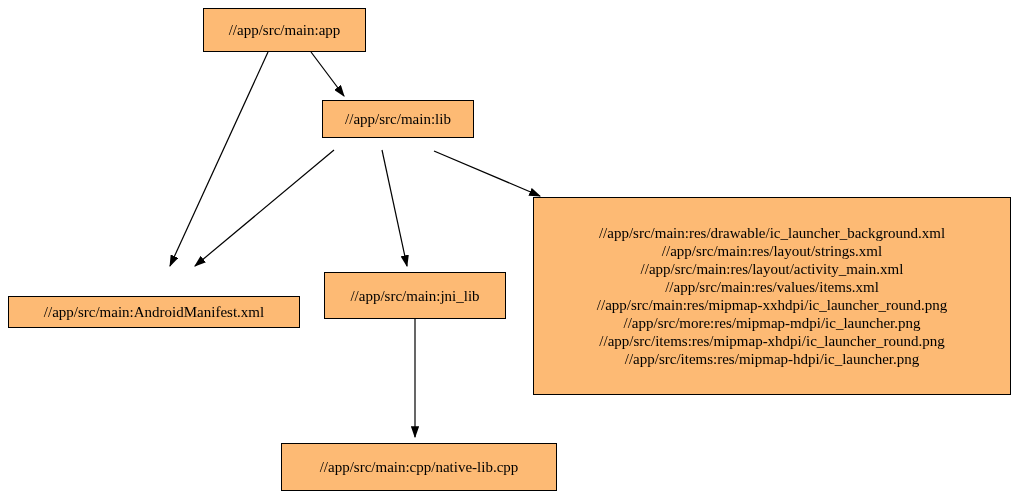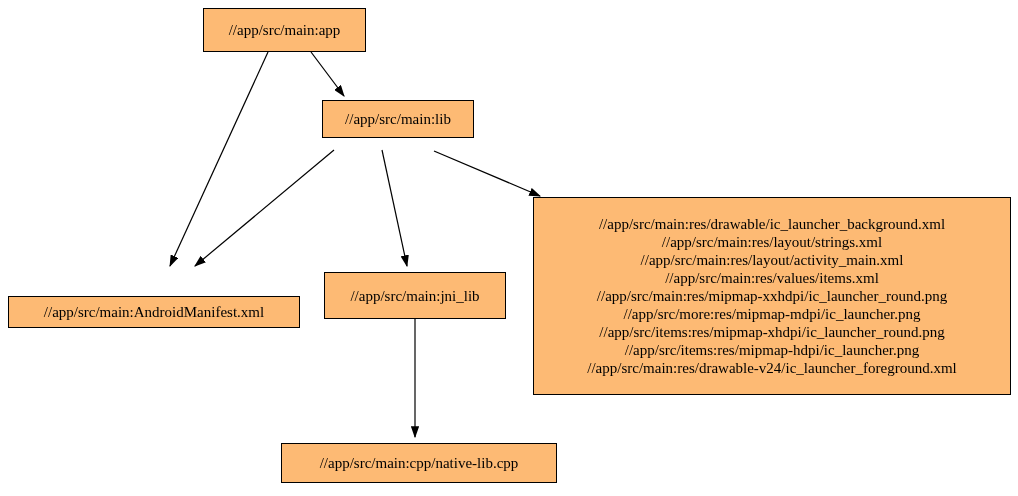--- a/index.html
+++ b/index.html
@@ -42,21 +42,21 @@
   }
   .node.multiline .line {
     display: block;
     height: 18px;
   }
   #node-app            { left: 203px; top: 8px;   width: 163px; height: 44px; }
   #node-lib            { left: 302px; top: 100px; width: 152px; height: 38px; margin-left: 20px; }
   #node-manifest       { left: 8px;   top: 272px; width: 292px; height: 32px; margin-top: 24px; }
   #node-jni-lib        { left: 324px; top: 272px; width: 182px; height: 47px; }
   #node-res-files      { left: 533px; top: 197px; width: 478px; height: 198px; }
-  #node-native-lib-cpp { left: 281px; top: 443px; width: 276px; height: 40px; }
+  #node-native-lib-cpp { left: 281px; top: 443px; width: 276px; height: 48px; }
   .edge-line {
     stroke: #000000;
     stroke-width: 1.2;
     fill: none;
   }
 </style>
 </head>
 <body>
 
 <div class="canvas">
@@ -85,18 +85,17 @@
 
   <div class="node multiline" id="node-res-files">
     <span class="line">//app/src/main:res/drawable/ic_launcher_background.xml</span>
     <span class="line">//app/src/main:res/layout/strings.xml</span>
     <span class="line">//app/src/main:res/layout/activity_main.xml</span>
     <span class="line">//app/src/main:res/values/items.xml</span>
     <span class="line">//app/src/main:res/mipmap-xxhdpi/ic_launcher_round.png</span>
     <span class="line">//app/src/more:res/mipmap-mdpi/ic_launcher.png</span>
     <span class="line">//app/src/items:res/mipmap-xhdpi/ic_launcher_round.png</span>
     <span class="line">//app/src/items:res/mipmap-hdpi/ic_launcher.png</span>
-    <span class="line">//app/src/main:res/drawable-v24/ic_launcher_foreground.xml</span>
   </div>
 
   <div class="node" id="node-native-lib-cpp">//app/src/main:cpp/native-lib.cpp</div>
 
 </div>
 
 </body></html>

